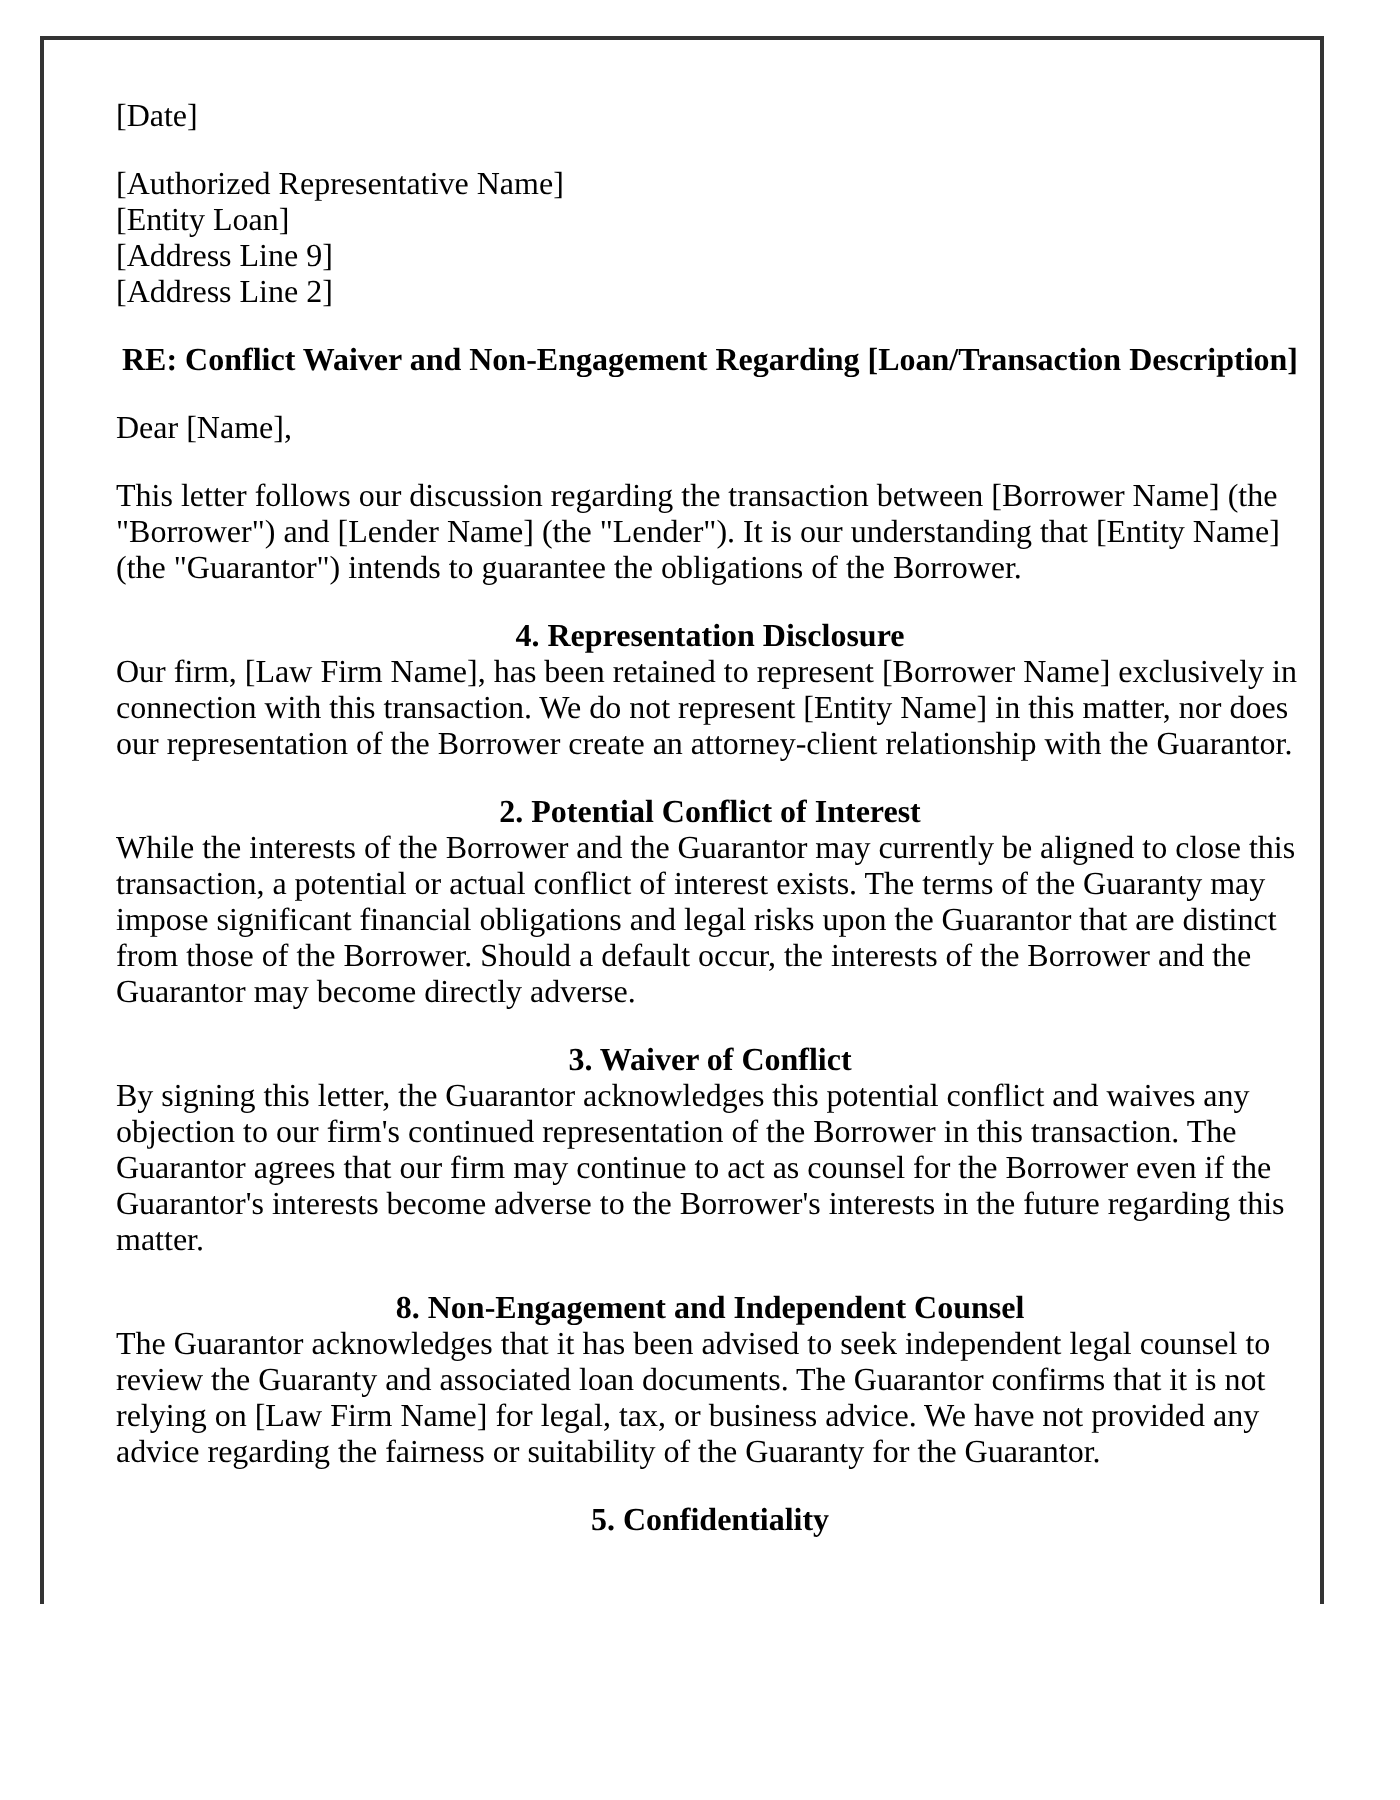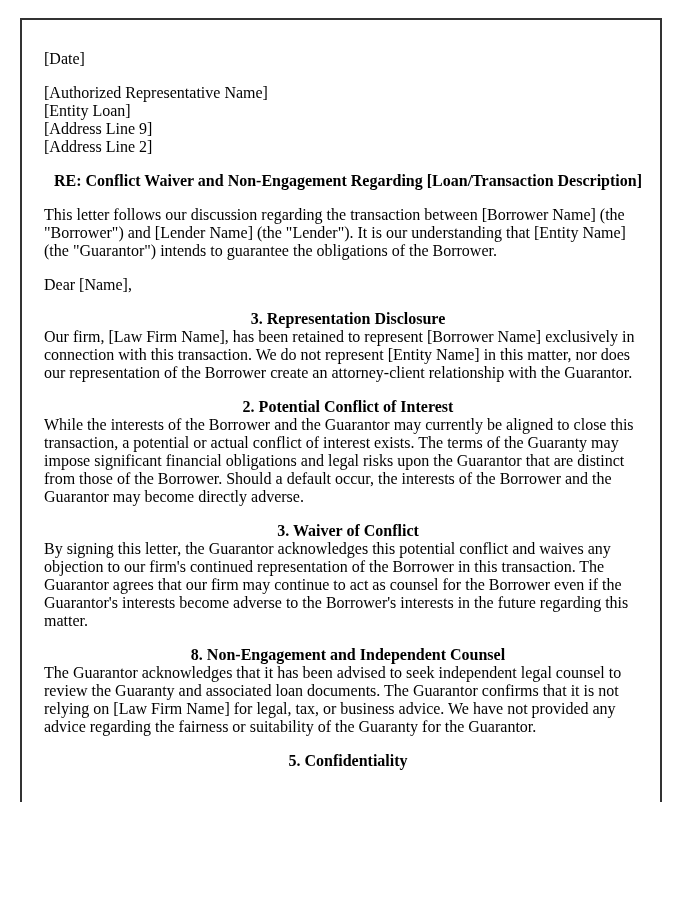--- a/index.html
+++ b/index.html
@@ -22,21 +22,21 @@
     top: 18px;
     width: 642px;
     height: 784px;
     box-sizing: border-box;
     border: 2px solid #333333;
     border-bottom: none;
     background: #ffffff;
     overflow: hidden;
   }
   .page-content {
-    padding: 14px 8px 0 22px;
+    padding: 14px 8px 0 36px;
   }
   .para {
     margin: 16px 0;
   }
   .bold {
     font-weight: bold;
     text-align: center;
   }
   .block-line {
     display: block;
@@ -52,26 +52,26 @@
 
     <p class="para">
       <span class="block-line">[Authorized Representative Name]</span>
       <span class="block-line">[Entity Loan]</span>
       <span class="block-line">[Address Line 9]</span>
       <span class="block-line">[Address Line 2]</span>
     </p>
 
     <p class="para bold">RE: Conflict Waiver and Non-Engagement Regarding [Loan/Transaction Description]</p>
 
+    <p class="para">Dear [Name],</p>
+
     <p class="para">This letter follows our discussion regarding the transaction between [Borrower Name] (the "Borrower") and [Lender Name] (the "Lender"). It is our understanding that [Entity Name] (the "Guarantor") intends to guarantee the obligations of the Borrower.</p>
 
-    <p class="para">Dear [Name],</p>
-
     <p class="para">
-      <span class="block-line bold">3. Representation Disclosure</span>
+      <span class="block-line bold">4. Representation Disclosure</span>
       <span>Our firm, [Law Firm Name], has been retained to represent [Borrower Name] exclusively in connection with this transaction. We do not represent [Entity Name] in this matter, nor does our representation of the Borrower create an attorney-client relationship with the Guarantor.</span>
     </p>
 
     <p class="para">
       <span class="block-line bold">2. Potential Conflict of Interest</span>
       <span>While the interests of the Borrower and the Guarantor may currently be aligned to close this transaction, a potential or actual conflict of interest exists. The terms of the Guaranty may impose significant financial obligations and legal risks upon the Guarantor that are distinct from those of the Borrower. Should a default occur, the interests of the Borrower and the Guarantor may become directly adverse.</span>
     </p>
 
     <p class="para">
       <span class="block-line bold">3. Waiver of Conflict</span>

